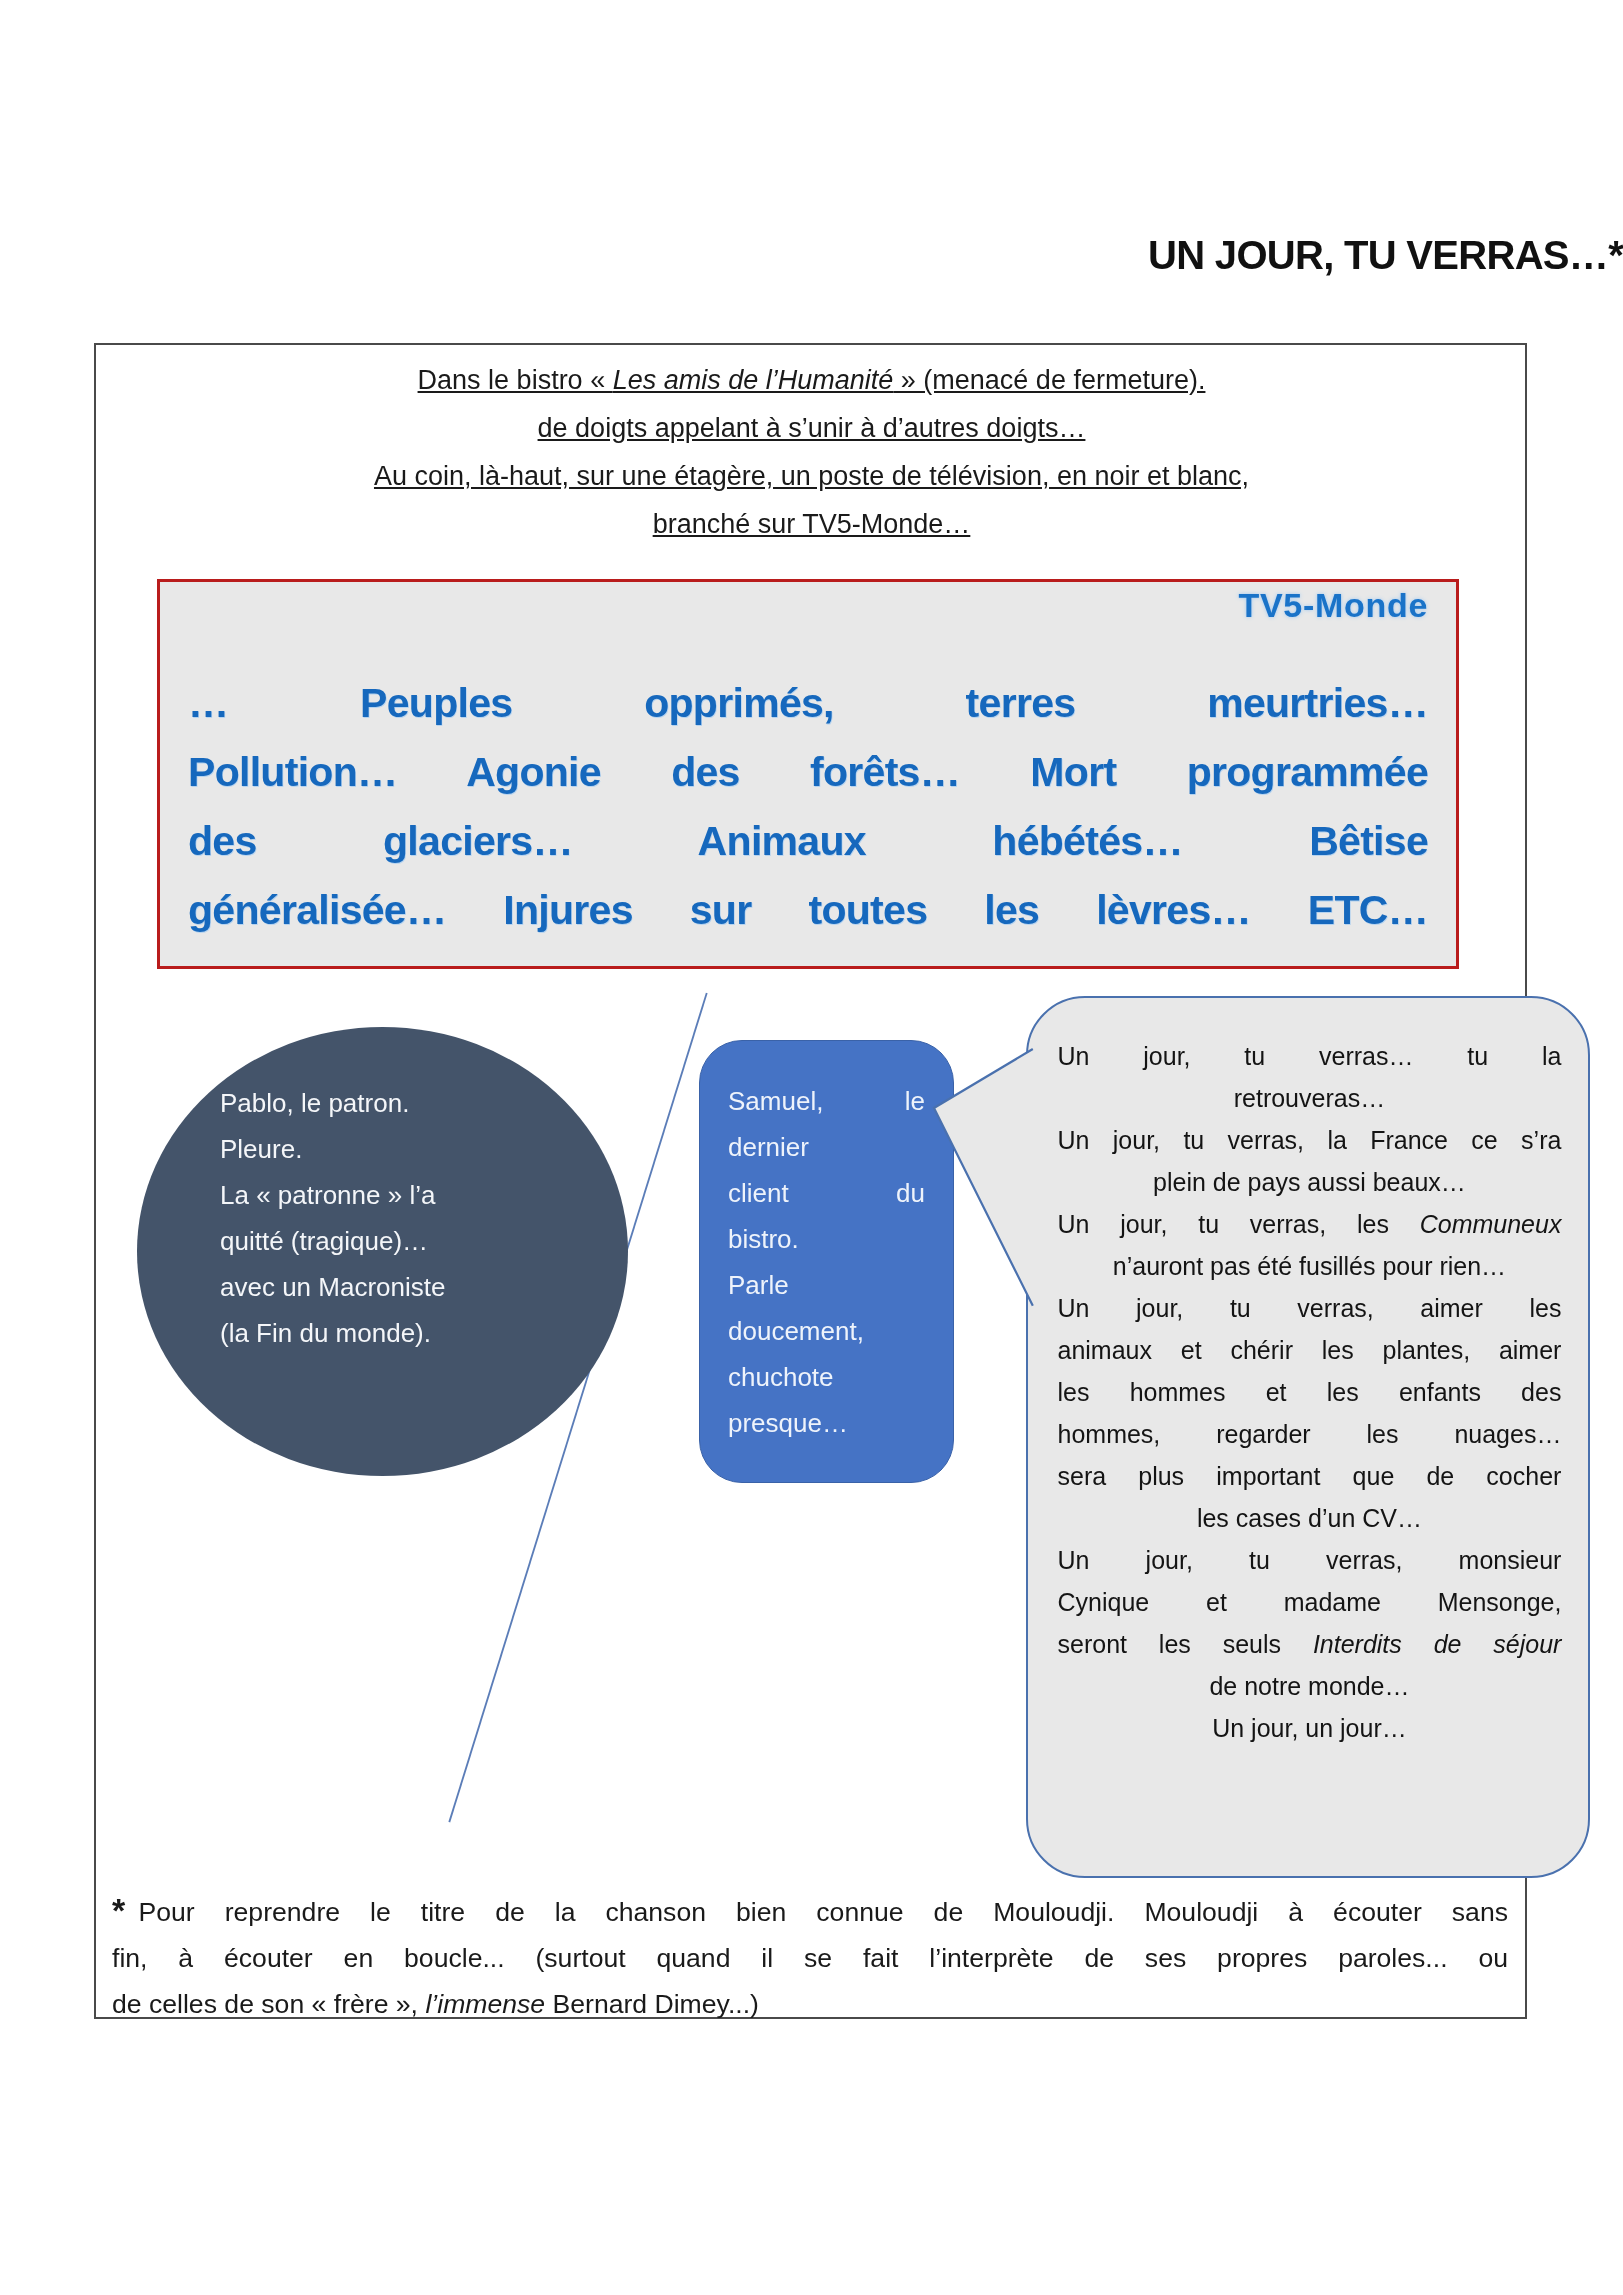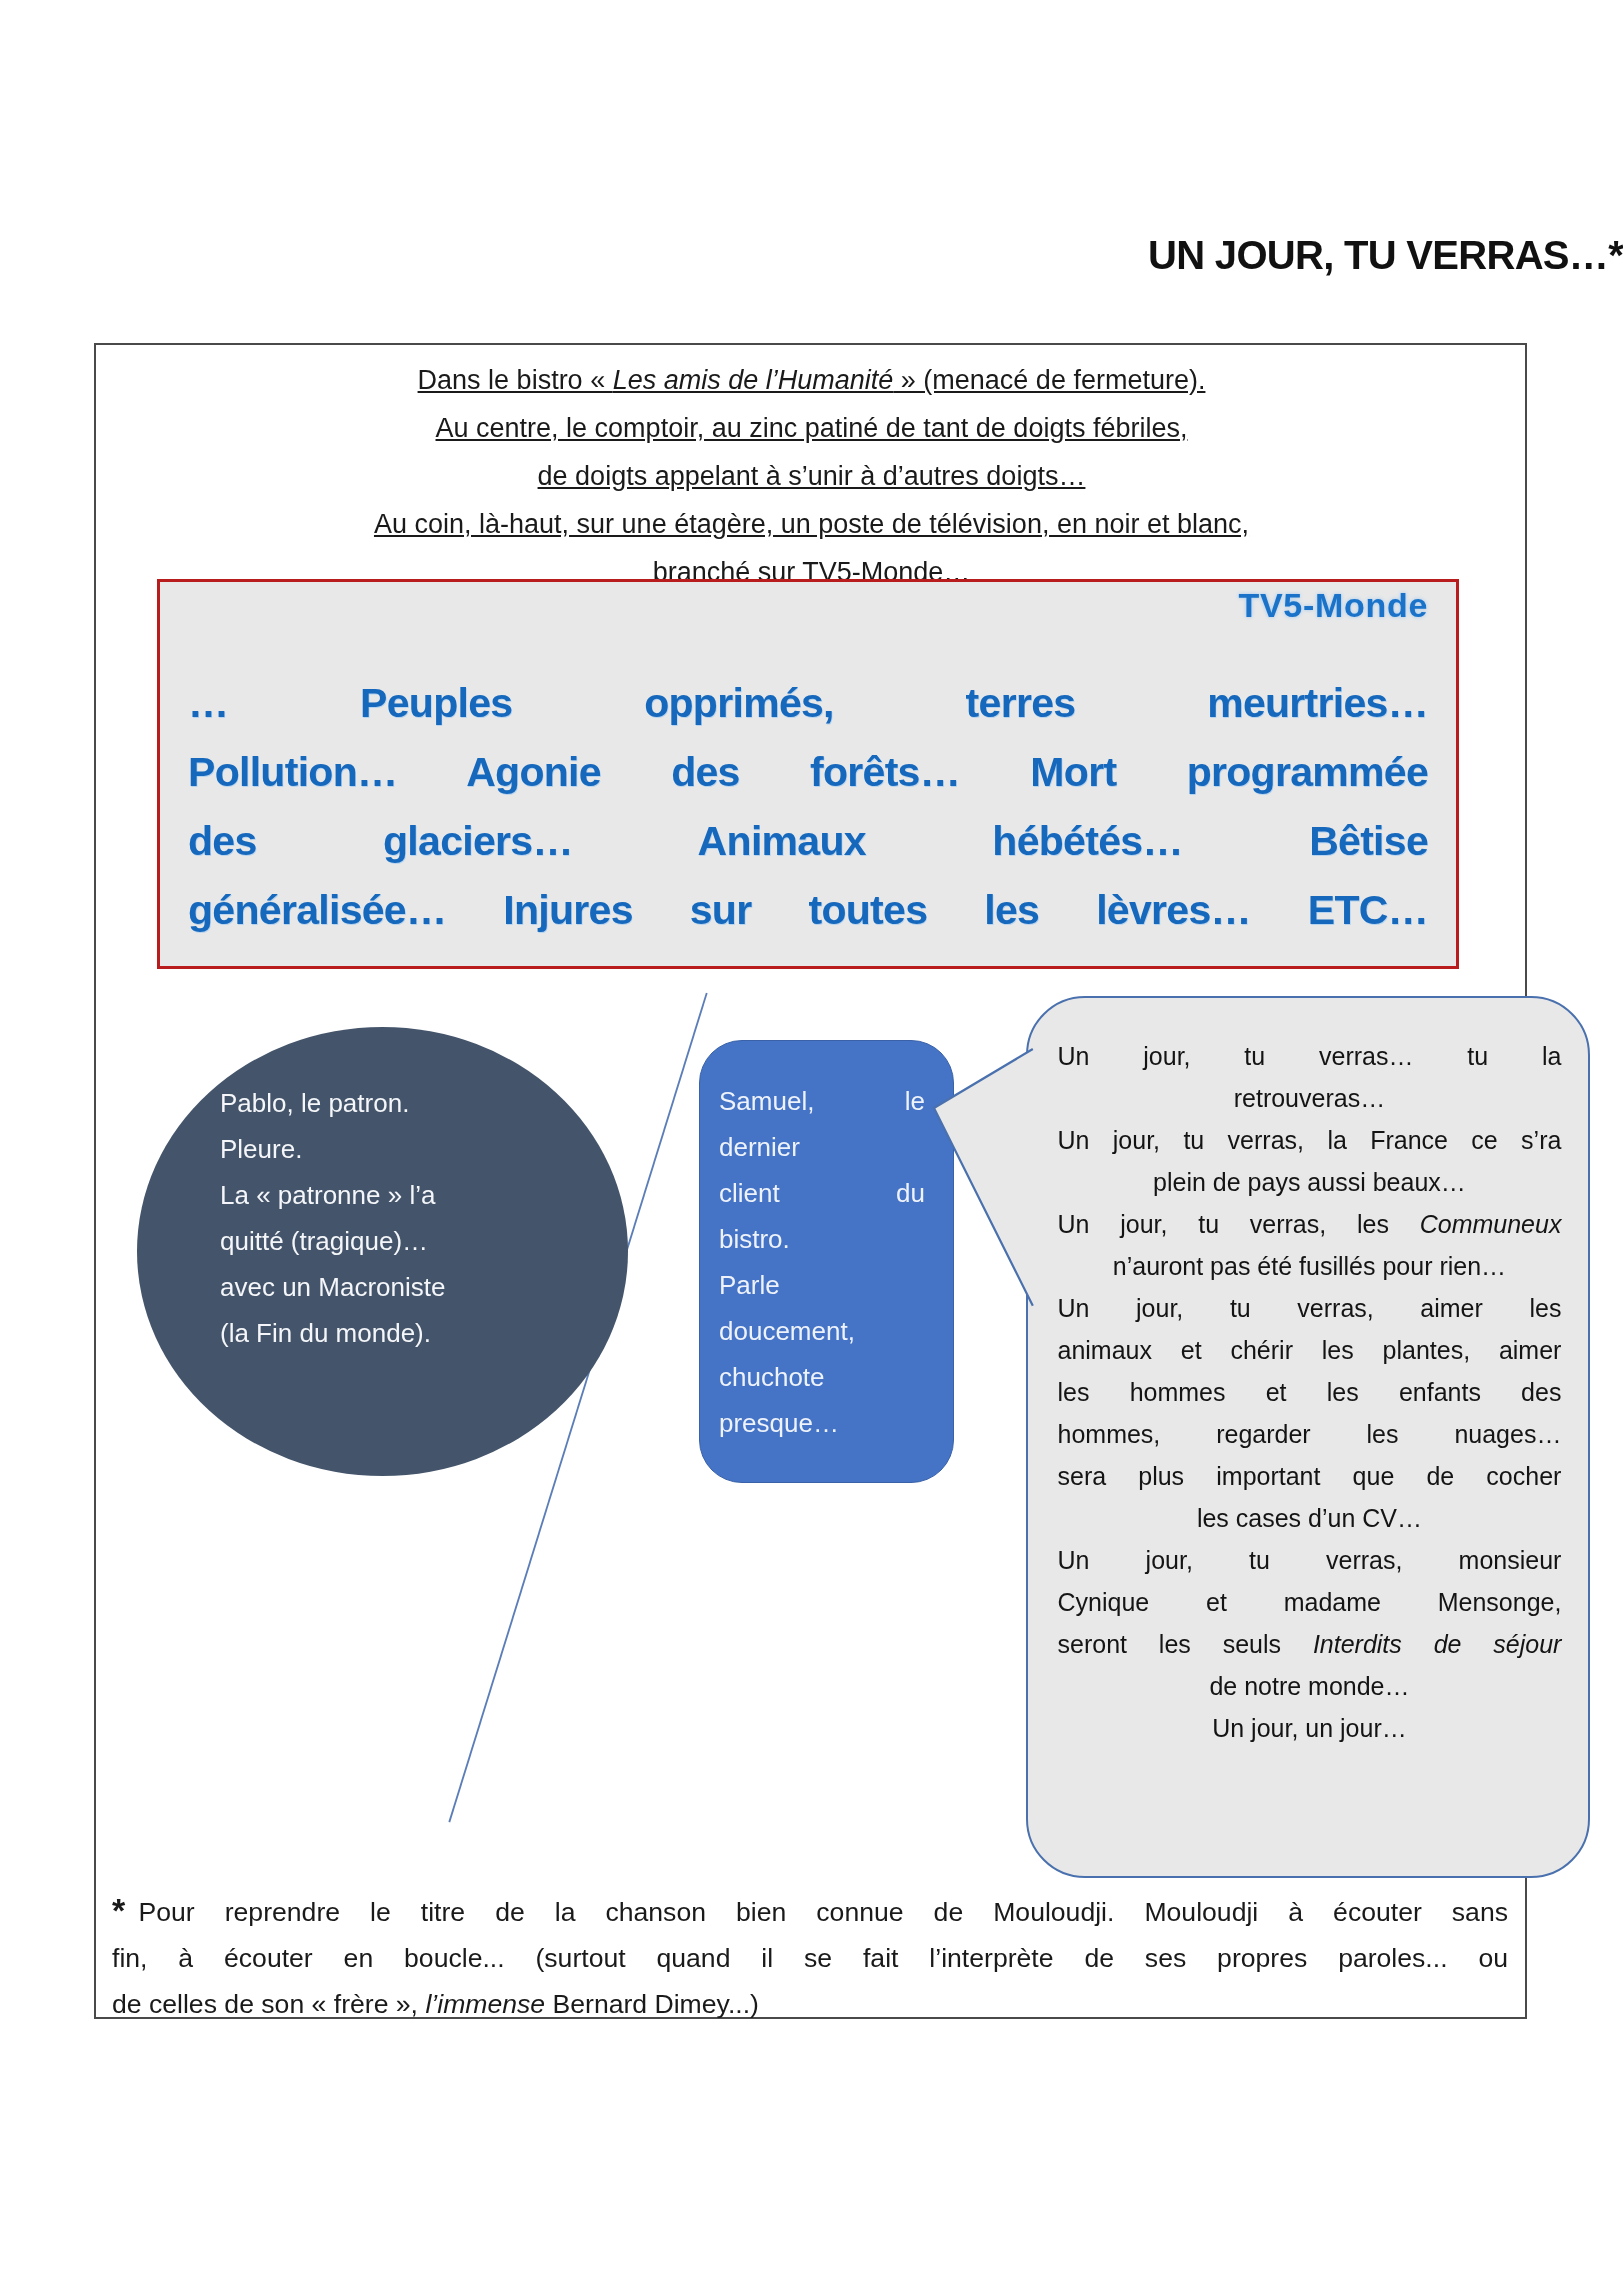--- a/index.html
+++ b/index.html
@@ -55,21 +55,21 @@
     color:#f4f6f9;font-size:26px;line-height:46px;
     box-sizing:border-box;
     padding:53px 0 0 83px;
   }
   
   .samuel{
     position:absolute;left:699px;top:1040px;width:255px;height:443px;
     background:#4573c5;border:1.5px solid #3a62a8;border-radius:43px;
     box-sizing:border-box;
     color:#eef3fb;font-size:26px;line-height:46px;
-    padding:37px 28px 0 19px;
+    padding:37px 28px 0 28px;
   }
   .samuel .ln{text-align:justify;text-align-last:justify;}
   
   .bigbubble{
     position:absolute;left:1026px;top:996px;width:564px;height:882px;
     background:#e8e8e8;border:2.2px solid #4a71ae;border-radius:59px;
     box-sizing:border-box;
     color:#141414;font-size:25px;line-height:42px;
     padding:37px 26.6px 0 29.5px;
   }
@@ -92,21 +92,20 @@
 <body>
 
 <div class="page">
 
   <div class="title">UN JOUR, TU VERRAS…*</div>
 
   <div class="frame"></div>
 
   <div class="intro">
     <div><span>Dans le bistro « </span><i>Les amis de l’Humanité</i><span> » (menacé de fermeture).</span></div>
-    <div>Au centre, le comptoir, au zinc patiné de tant de doigts fébriles,</div>
     <div>de doigts appelant à s’unir à d’autres doigts…</div>
     <div>Au coin, là-haut, sur une étagère, un poste de télévision, en noir et blanc,</div>
     <div>branché sur TV5-Monde…</div>
   </div>
 
   <div class="tvbox">
     <div class="tvlabel">TV5-Monde</div>
     <div class="tvtext">
       <div class="ln">… Peuples opprimés, terres meurtries…</div>
       <div class="ln">Pollution… Agonie des forêts… Mort programmée</div>

